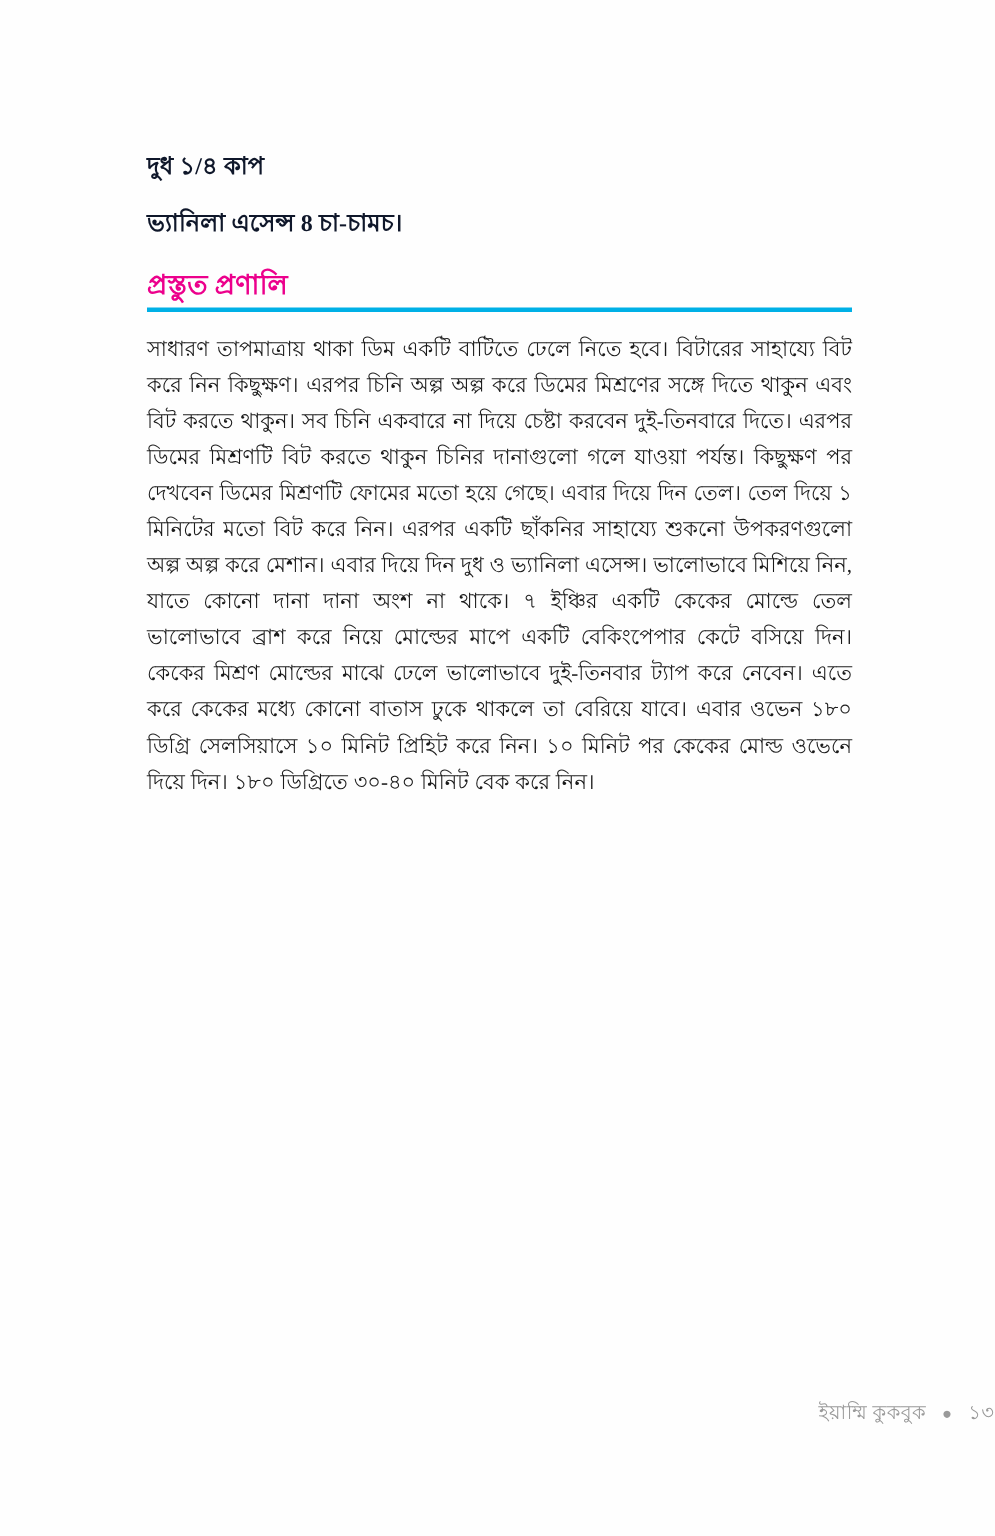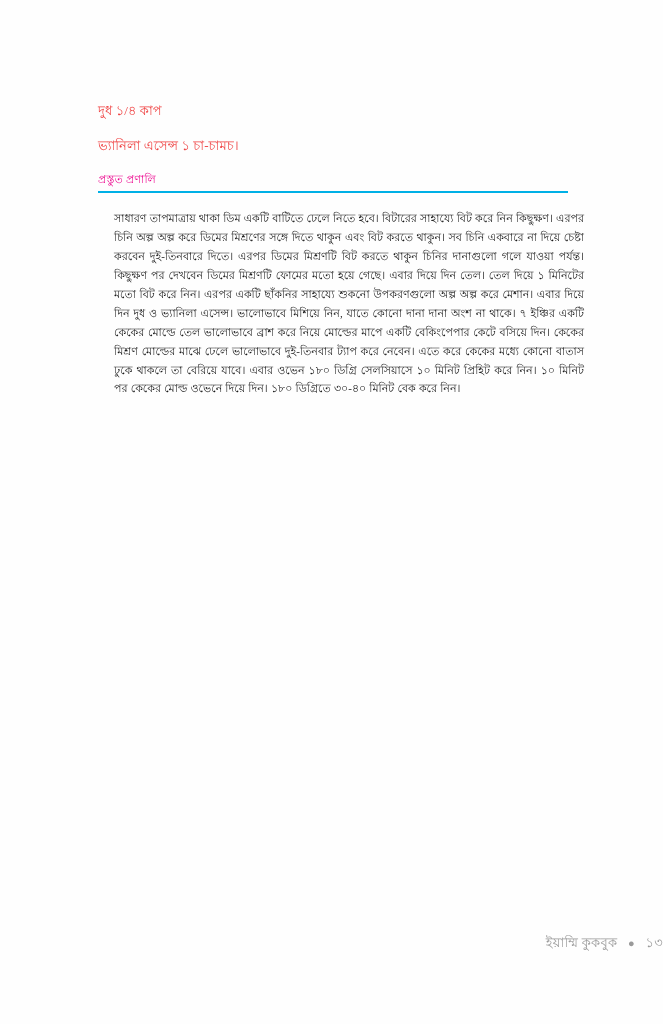--- a/index.html
+++ b/index.html
@@ -29,58 +29,59 @@
     width: 470px;
   }
 
   .ingredient-list {
     margin: 0;
     padding: 0;
     list-style: none;
   }
 
   .ingredient-item {
-    font-size: 13px;
+    font-size: 16px;
     line-height: 1.05;
-    color: #ef4444;
+    color: #0f172a;
     margin-bottom: 21px;
     letter-spacing: 0.1px;
     white-space: nowrap;
+    font-weight: bold;
   }
 
   .section-heading-wrap {
     margin-top: 20px;
     margin-bottom: 14px;
     width: 470px;
   }
 
   .section-heading {
-    font-size: 11px;
-    font-weight: normal;
+    font-size: 18px;
+    font-weight: bold;
     color: #ec008c;
     line-height: 1.15;
     letter-spacing: 0.2px;
     margin: 0 0 5px 0;
   }
 
   .heading-rule {
     width: 470px;
     height: 2.4px;
     background: #00b0e6;
     border: 0;
     margin: 0;
   }
 
   .body-paragraph {
-    font-size: 11px;
+    font-size: 14px;
     line-height: 1.72;
     color: #1a1a1a;
     text-align: justify;
     text-justify: inter-word;
-    margin: 16px;
+    margin: 0;
     width: 470px;
     word-spacing: 0.4px;
   }
 
   .footer {
     position: absolute;
     left: 0;
     right: 0;
     top: 932px;
     text-align: right;
@@ -112,21 +113,21 @@
 </style>
 </head>
 <body>
 
 <div class="page">
 
   <div class="content">
 
     <ul class="ingredient-list">
       <li class="ingredient-item">দুধ ১/৪ কাপ</li>
-      <li class="ingredient-item">ভ্যানিলা এসেন্স ১ চা-চামচ।</li>
+      <li class="ingredient-item">ভ্যানিলা এসেন্স 8 চা-চামচ।</li>
     </ul>
 
     <div class="section-heading-wrap">
       <h2 class="section-heading">প্রস্তুত প্রণালি</h2>
       <hr class="heading-rule">
     </div>
 
     <p class="body-paragraph">সাধারণ তাপমাত্রায় থাকা ডিম একটি বাটিতে ঢেলে নিতে হবে। বিটারের সাহায্যে বিট করে নিন কিছুক্ষণ। এরপর চিনি অল্প অল্প করে ডিমের মিশ্রণের সঙ্গে দিতে থাকুন এবং বিট করতে থাকুন। সব চিনি একবারে না দিয়ে চেষ্টা করবেন দুই-তিনবারে দিতে। এরপর ডিমের মিশ্রণটি বিট করতে থাকুন চিনির দানাগুলো গলে যাওয়া পর্যন্ত। কিছুক্ষণ পর দেখবেন ডিমের মিশ্রণটি ফোমের মতো হয়ে গেছে। এবার দিয়ে দিন তেল। তেল দিয়ে ১ মিনিটের মতো বিট করে নিন। এরপর একটি ছাঁকনির সাহায্যে শুকনো উপকরণগুলো অল্প অল্প করে মেশান। এবার দিয়ে দিন দুধ ও ভ্যানিলা এসেন্স। ভালোভাবে মিশিয়ে নিন, যাতে কোনো দানা দানা অংশ না থাকে। ৭ ইঞ্চির একটি কেকের মোল্ডে তেল ভালোভাবে ব্রাশ করে নিয়ে মোল্ডের মাপে একটি বেকিংপেপার কেটে বসিয়ে দিন। কেকের মিশ্রণ মোল্ডের মাঝে ঢেলে ভালোভাবে দুই-তিনবার ট্যাপ করে নেবেন। এতে করে কেকের মধ্যে কোনো বাতাস ঢুকে থাকলে তা বেরিয়ে যাবে। এবার ওভেন ১৮০ ডিগ্রি সেলসিয়াসে ১০ মিনিট প্রিহিট করে নিন। ১০ মিনিট পর কেকের মোল্ড ওভেনে দিয়ে দিন। ১৮০ ডিগ্রিতে ৩০-৪০ মিনিট বেক করে নিন।</p>
 
   </div>

